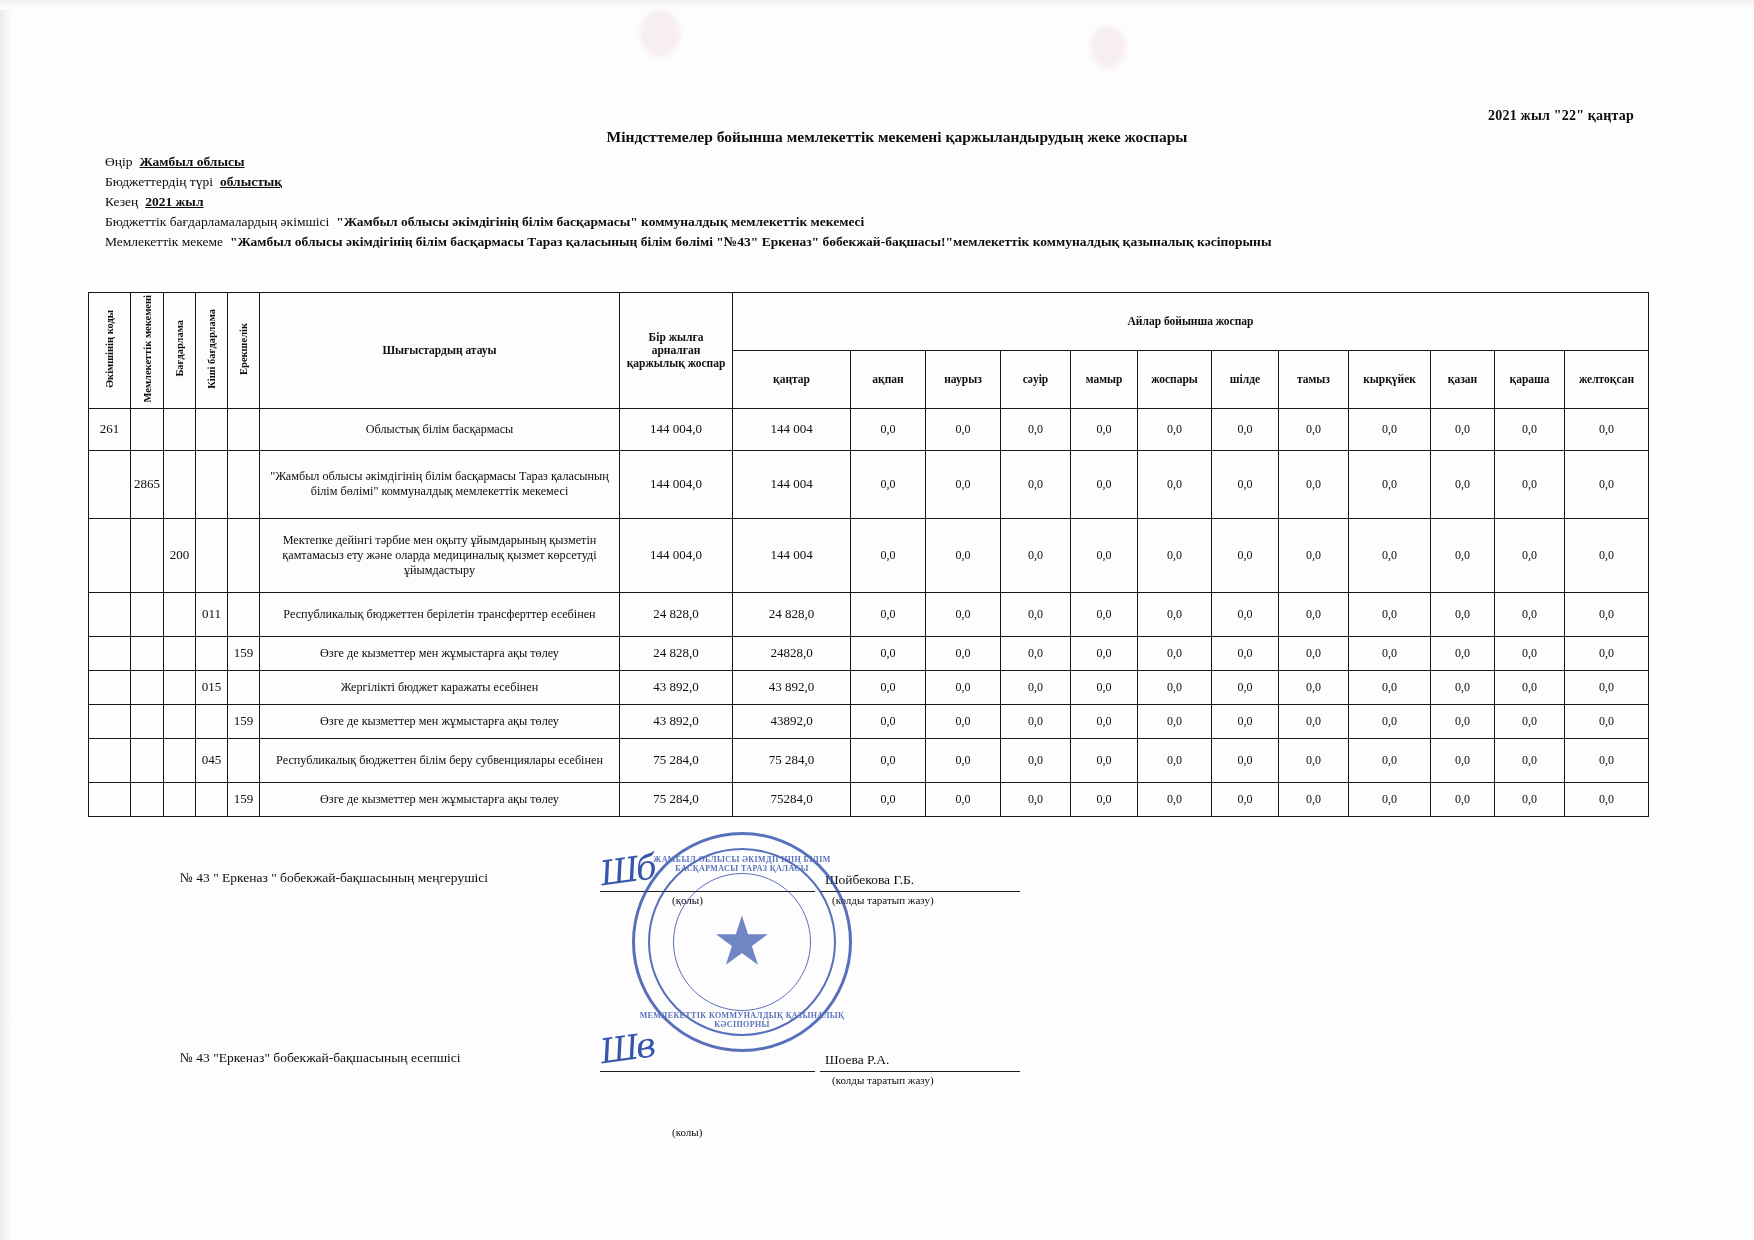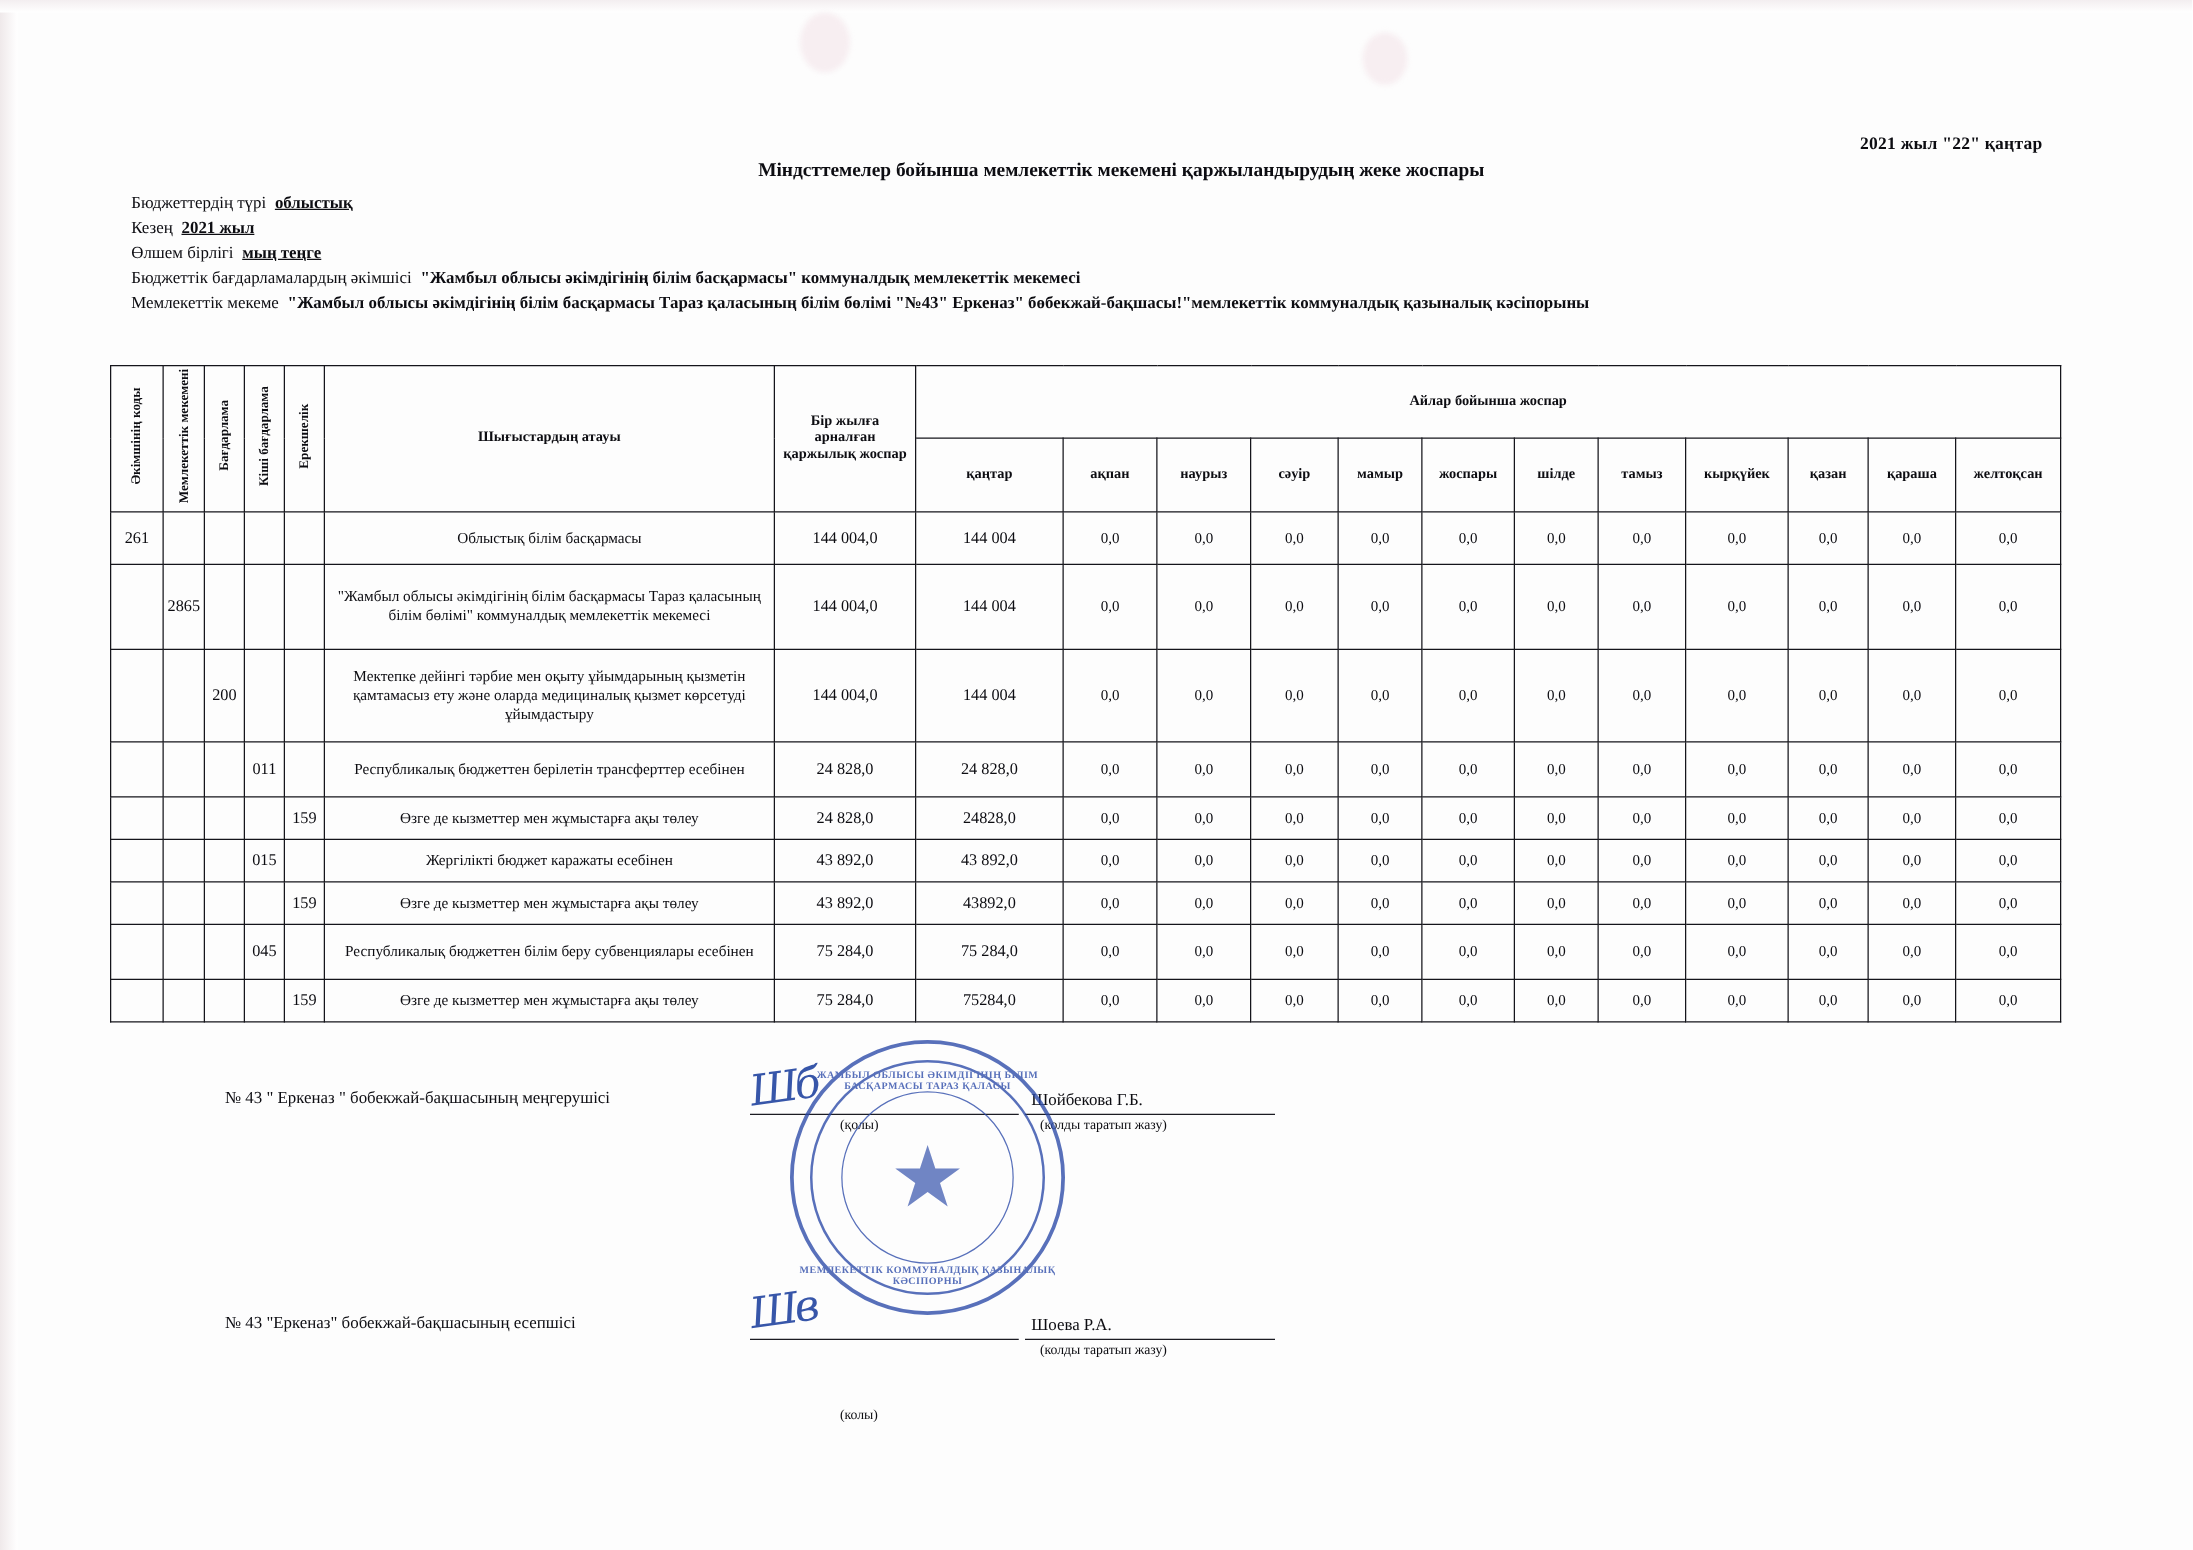--- a/index.html
+++ b/index.html
@@ -243,30 +243,30 @@
   <div class="scan-edge-left"></div>
   <div class="scan-edge-top"></div>
   <div class="scan-blob" style="left:640px;top:10px;width:40px;height:48px;"></div>
   <div class="scan-blob" style="left:1090px;top:26px;width:36px;height:42px;"></div>
 
   <div class="date-line">2021 жыл "22" қаңтар</div>
   <div class="doc-title">Міндсттемелер бойынша мемлекеттік мекемені  қаржыландырудың жеке жоспары</div>
 
   <div class="meta">
     <div class="meta-row">
+      <span class="meta-label">Өңір</span>
+      <span class="meta-value">Жамбыл облысы</span>
+    </div>
+    <div class="meta-row">
       <span class="meta-label">Бюджеттердің түрі</span>
       <span class="meta-value">облыстық</span>
     </div>
     <div class="meta-row">
       <span class="meta-label">Кезең</span>
       <span class="meta-value">2021 жыл</span>
-    </div>
-    <div class="meta-row">
-      <span class="meta-label">Өлшем бірлігі</span>
-      <span class="meta-value">мың теңге</span>
     </div>
     <div class="meta-row">
       <span class="meta-label">Бюджеттік бағдарламалардың әкімшісі</span>
       <span class="meta-value nounder">"Жамбыл облысы әкімдігінің  білім басқармасы" коммуналдық мемлекеттік мекемесі</span>
     </div>
     <div class="meta-row">
       <span class="meta-label">Мемлекеттік мекеме</span>
       <span class="meta-value nounder">"Жамбыл облысы әкімдігінің  білім басқармасы Тараз қаласының білім бөлімі "№43" Еркеназ"   бөбекжай-бақшасы!"мемлекеттік  коммуналдық қазыналық кәсіпорыны</span>
     </div>
   </div>

